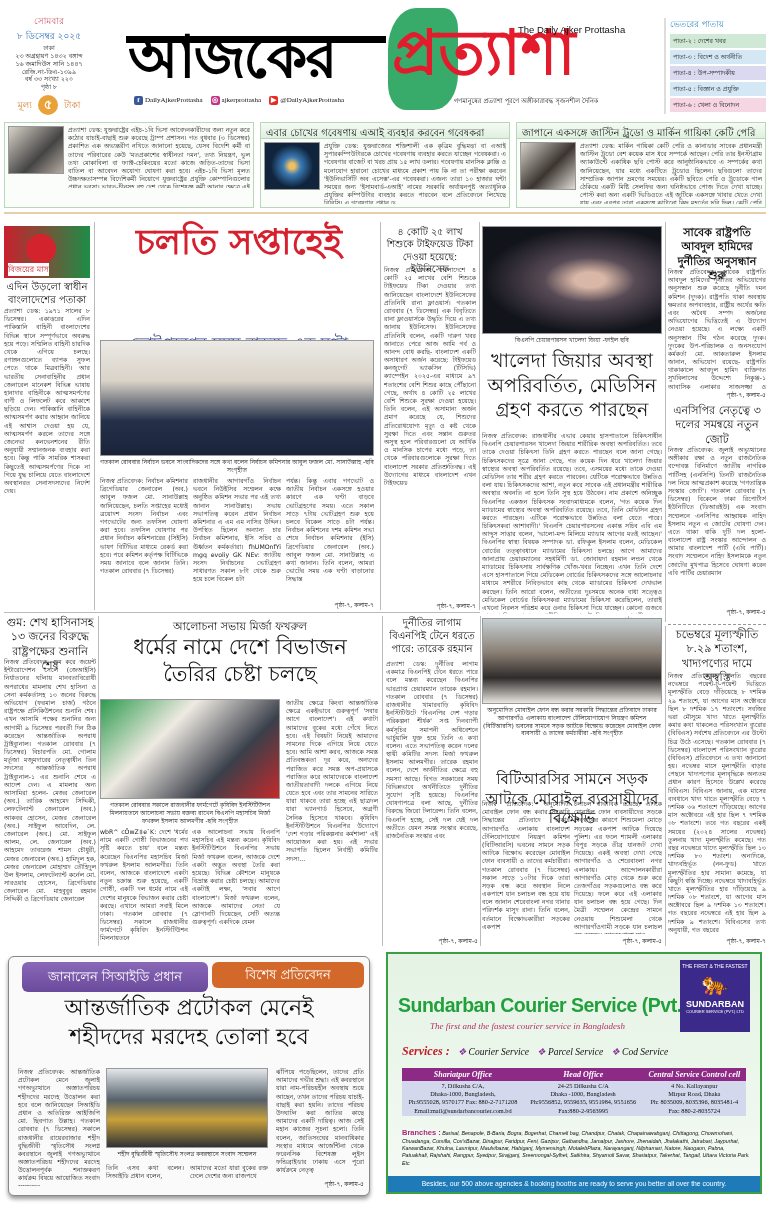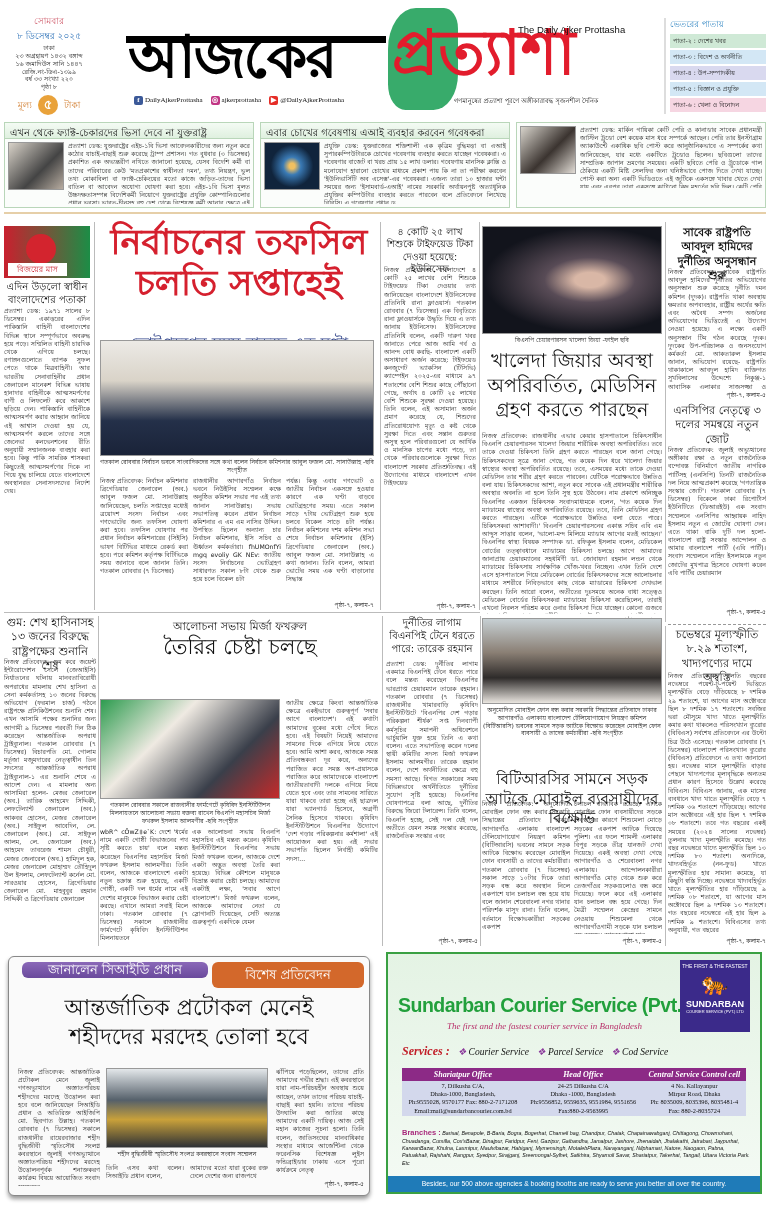--- a/index.html
+++ b/index.html
@@ -33,27 +33,27 @@
   .inside .row { font-size: 6.2px; padding: 1.5px 3px; margin-bottom: 2px; }
 
   
   .strip-box { top: 122px; height: 86px; border: 1px solid #b9d6b9; background: #fbfdfb; }
   .strip-head { height: 16px; background: linear-gradient(#f4fbf4,#dff0df); font-family: "DejaVu Sans", sans-serif; font-size: 9.8px; padding: 2px 5px; border-bottom: 1px solid #b9d6b9; white-space: nowrap; overflow: hidden; }
   .strip-body { display: flex; gap: 4px; padding: 3px; }
   .strip-photo { width: 56px; height: 48px; flex: none; }
 
   
   .box-special { left: 8px; top: 956px; width: 362px; height: 240px; border: 1px solid #888; border-radius: 6px; background: #fafafa; box-shadow: 0 3px 4px #999; }
-  .tag-purple { left: 22px; top: 962px; width: 186px; height: 16px; background: linear-gradient(#8a68b8,#6a4a9c); color: #fff; font-size: 13px; display: flex; align-items: center; justify-content: center; border-radius: 6px; font-family: "DejaVu Sans", sans-serif; }
+  .tag-purple { left: 22px; top: 962px; width: 186px; height: 30px; background: linear-gradient(#8a68b8,#6a4a9c); color: #fff; font-size: 13px; display: flex; align-items: center; justify-content: center; border-radius: 6px; font-family: "DejaVu Sans", sans-serif; }
   .tag-orange { left: 212px; top: 962px; width: 152px; height: 26px; background: #d3682b; color: #fff; font-size: 13px; display: flex; align-items: center; justify-content: center; border-radius: 6px; font-family: "DejaVu Sans", sans-serif; }
 
   .ad { left: 386px; top: 952px; width: 376px; height: 242px; border: 2px solid #3aa043; background: linear-gradient(#e4f3e4,#f4faf4); font-family: "Liberation Serif", serif; }
   .ad .tagl { position: absolute; left: 60px; top: 8px; width: 200px; text-align: center; font-style: italic; font-size: 10.5px; line-height: 1.3; }
   .ad .brand { position: absolute; left: 10px; top: 40px; font-family: "Liberation Sans", sans-serif; font-weight: bold; font-size: 19.5px; color: #22a03c; letter-spacing: -0.5px; }
-  .ad .sub { position: absolute; left: 59px; top: 67px; font-style: italic; color: #b8306a; font-size: 9px; }
+  .ad .sub { position: absolute; left: 42px; top: 67px; font-style: italic; color: #b8306a; font-size: 9px; }
   .ad .badge { position: absolute; left: 292px; top: 6px; width: 70px; height: 72px; background: #3b2a8a; color: #fff; font-family: "Liberation Sans", sans-serif; text-align: center; }
   .ad .badge .t1 { font-size: 5px; margin-top: 3px; }
   .ad .badge .tiger { font-size: 22px; color: #f2b21d; line-height: 30px; }
   .ad .badge .t2 { font-size: 9px; font-weight: bold; }
   .ad .badge .t3 { font-size: 4px; }
   .ad .services { position: absolute; left: 14px; top: 90px; display: flex; align-items: center; gap: 8px; font-style: italic; font-size: 9.5px; }
   .ad .services .lbl { color: #c21f2a; font-weight: bold; font-size: 12px; }
   .ad .services .dia { color: #8b3a9b; }
   .ad table { position: absolute; left: 14px; top: 114px; width: 344px; border-collapse: collapse; font-size: 6.3px; }
   .ad th { background: #8c2a86; color: #fff; font-style: italic; font-size: 8px; padding: 2px; }
@@ -97,51 +97,50 @@
 <div class="abs inside">
   <div class="ttl">ভেতরের পাতায়</div>
   <div class="row" style="background:#cfe9d6">পাতা-২ : দেশের খবর</div>
   <div class="row" style="background:#d3e7f5">পাতা-৩ : বিদেশ ও অর্থনীতি</div>
   <div class="row" style="background:#d9d9ef">পাতা-৪ : উপ-সম্পাদকীয়</div>
   <div class="row" style="background:#d3e7f5">পাতা-৫ : বিজ্ঞান ও প্রযুক্তি</div>
   <div class="row" style="background:#f6d6e2">পাতা-৬ : খেলা ও বিনোদন</div>
 </div>
 
 <div class="abs strip-box" style="left:4px;width:250px;">
-  <div class="strip-head">এখন থেকে ফ্যাক্ট-চেকারদের ভিসা দেবে না যুক্তরাষ্ট্র</div>
   <div class="strip-body">
     <div class="photo strip-photo" style="background:linear-gradient(135deg,#d8d2c8,#444 60%,#b7aca0)"></div>
     <div class="body-text" style="height:62px;overflow:hidden;">প্রত্যাশা ডেস্ক: যুক্তরাষ্ট্রের এইচ-১বি ভিসা আবেদনকারীদের জন্য নতুন করে কঠোর যাচাই-বাছাই শুরু করেছে ট্রাম্প প্রশাসন। গত বুধবার (৩ ডিসেম্বর) প্রকাশিত এক অভ্যন্তরীণ নথিতে জানানো হয়েছে, যেসব বিদেশি কর্মী বা তাদের পরিবারের কেউ 'মতপ্রকাশের স্বাধীনতা দমন', তথ্য নিয়ন্ত্রণ, ভুল তথ্য মোকাবিলা বা ফ্যাক্ট-চেকিংয়ের মতো কাজে জড়িত-তাদের ভিসা বাতিল বা আবেদন অযোগ্য ঘোষণা করা হবে। এইচ-১বি ভিসা মূলত উচ্চদক্ষতাসম্পন্ন বিদেশিকর্মী নিয়োগে যুক্তরাষ্ট্রের প্রযুক্তি কোম্পানিগুলোর প্রধান ভরসা। ভারত-চীনসহ বহু দেশ থেকে বিশেষজ্ঞ কর্মী আনার ক্ষেত্রে এই ভিসা অপরিহার্য।</div>
   </div>
 </div>
 <div class="abs strip-box" style="left:260px;width:250px;">
   <div class="strip-head">এবার চোখের গবেষণায় এআই ব্যবহার করবেন গবেষকরা</div>
   <div class="strip-body">
     <div class="photo strip-photo" style="background:radial-gradient(circle,#f0c060 8%,#3a7ab5 25%,#10243c 60%)"></div>
     <div class="body-text" style="height:62px;overflow:hidden;">প্রযুক্তি ডেস্ক: যুক্তরাজ্যের শক্তিশালী এক কৃত্রিম বুদ্ধিমত্তা বা এআই সুপারকম্পিউটারকে চোখের গবেষণায় ব্যবহার করতে যাচ্ছেন গবেষকরা। এ গবেষণার বাজেট বা খরচ প্রায় ১৫ লাখ ডলার। গবেষণায় মানসিক ক্লান্তি ও মনোযোগ হারানো চোখের মাধ্যমে প্রকাশ পায় কি না তা পরীক্ষা করবেন 'ইউনিভার্সিটি অব এসেক্স'-এর গবেষকরা। এজন্য তারা ১০ হাজার ঘন্টা সময়ের জন্য 'ইসামবার্ড-এআই' নামের সরকারি অর্থায়নপুষ্ট অত্যাধুনিক প্রযুক্তির কম্পিউটার ব্যবহার করতে পারবেন বলে প্রতিবেদনে লিখেছে বিবিসি। এ গবেষণার প্রধান ড.</div>
   </div>
 </div>
 <div class="abs strip-box" style="left:516px;width:250px;">
+  <div class="strip-head">জাপানে একসঙ্গে জাস্টিন ট্রুডো ও মার্কিন গায়িকা কেটি পেরি</div>
   <div class="strip-body">
     <div class="photo strip-photo" style="background:linear-gradient(135deg,#d8d4cc,#3b3430 55%,#e2ddd6)"></div>
     <div class="body-text" style="height:62px;overflow:hidden;">প্রত্যাশা ডেস্ক: মার্কিন গায়িকা কেটি পেরি ও কানাডার সাবেক প্রধানমন্ত্রী জাস্টিন ট্রুডো বেশ কয়েক মাস ধরে সম্পর্কে আছেন। পেরি তার ইনস্টাগ্রাম অ্যাকাউন্টে একাধিক ছবি পোস্ট করে আনুষ্ঠানিকভাবে এ সম্পর্কের কথা জানিয়েছেন, যার মধ্যে একটিতে ট্রুডোও ছিলেন। ছবিগুলো তাদের সাম্প্রতিক জাপান ভ্রমণের সময়ের। একটি ছবিতে পেরি ও ট্রুডোকে গাল ঠেকিয়ে একটি মিষ্টি সেলফির জন্য ঘনিষ্ঠভাবে পোজ দিতে দেখা যাচ্ছে। পোস্ট করা অন্য একটি ভিডিওতে এই জুটিকে একসঙ্গে খাবার খেতে দেখা যায় এবং এরপর তারা একসঙ্গে কাটানো কিছু মুহূর্তের ছবি ছিল। কেটি পেরি তার পোস্টের ক্যাপশনে লেখেন, 'টোকিও ভ্রমণ</div>
   </div>
 </div>
 <div class="rule-h" style="left:4px;top:212px;width:762px;background:#e6cfa8;height:2px;"></div>
 
 <div class="abs" style="left:4px;top:226px;width:86px;height:52px;background:linear-gradient(90deg,#c9202e,#1c8d46);">
   <div style="position:absolute;left:22px;top:8px;width:30px;height:30px;border-radius:50%;background:#d3242e;"></div>
-  <div style="position:absolute;left:4px;bottom:2px;background:#fff;color:#c9202e;font-size:8px;padding:0 9px;font-family:'DejaVu Sans',sans-serif;">বিজয়ের মাস</div>
+  <div style="position:absolute;left:4px;bottom:2px;background:#fff;color:#c9202e;font-size:8px;padding:0 0;font-family:'DejaVu Sans',sans-serif;">বিজয়ের মাস</div>
 </div>
 <div class="abs hl" style="left:4px;top:281px;width:86px;font-size:10px;line-height:1.25;">এদিন উড়লো স্বাধীন বাংলাদেশের পতাকা</div>
 <div class="abs body-text" style="left:4px;top:307px;width:86px;height:300px;overflow:hidden;">প্রত্যাশা ডেস্ক: ১৯৭১ সালের ৮ ডিসেম্বর। একাত্তরের এদিন পাকিস্তানি বাহিনী বাংলাদেশের বিভিন্ন স্থানে সম্পূর্ণভাবে অবরুদ্ধ হয়ে পড়ে। সম্মিলিত বাহিনী চারদিক থেকে এগিয়ে চলছে। রণাঙ্গনগুলোতে ব্যাপক সুফল পেতে থাকে মিত্রবাহিনী। আর ভারতীয় সেনাবাহিনীর প্রধান জেনারেল মানেকশ বিভিন্ন ভাষায় হানাদার বাহিনীকে আত্মসমর্পণের বাণী ও লিফলেট করে আকাশে ছড়িয়ে দেন। পাকিস্তানি বাহিনীকে আত্মসমর্পণ করার আহ্বান জানিয়ে এই আশ্বাস দেওয়া হয় যে, আত্মসমর্পণ করলে তাদের সঙ্গে জেনেভা কনভেনশনের রীতি অনুযায়ী সম্মানজনক ব্যবহার করা হবে। কিন্তু পাকি সামরিক শাসকরা কিছুতেই আত্মসমর্পণের দিকে না গিয়ে যুদ্ধ চালিয়ে যেতে বাংলাদেশে অবস্থানরত সেনাসদস্যদের নির্দেশ দেয়।</div>
 <div class="rule-v" style="left:94px;top:222px;height:388px;"></div>
 
 <div class="abs hl" style="left:98px;top:222px;width:282px;font-size:35px;color:#d5202e;line-height:1.18;font-weight:bold;">
-  <div>নির্বাচনের তফসিল</div>
   <div>চলতি সপ্তাহেই</div>
 </div>
 <div class="abs hl" style="left:98px;top:314px;width:282px;font-size:16px;color:#2b3f86;margin-top:17px;">ভোটগ্রহণের সময় বাড়ছে এক ঘণ্টা</div>
 <div class="abs photo" style="left:100px;top:340px;width:274px;height:116px;background:linear-gradient(180deg,#eceae6 0%,#d9d3c8 35%,#243049 70%,#1a2338 100%);"></div>
 <div class="abs caption" style="left:100px;top:458px;width:274px;">গতকাল রোববার নির্বাচন ভবনে সাংবাদিকদের সঙ্গে কথা বলেন নির্বাচন কমিশনার আবুল ফজল মো. সানাউল্লাহ -ছবি সংগৃহীত</div>
 <div class="abs body-text" style="left:100px;top:477px;width:88px;height:132px;overflow:hidden;">নিজস্ব প্রতিবেদক: নির্বাচন কমিশনার ব্রিগেডিয়ার জেনারেল (অব.) আবুল ফজল মো. সানাউল্লাহ জানিয়েছেন, চলতি সপ্তাহের মধ্যেই ত্রয়োদশ সংসদ নির্বাচন এবং গণভোটের জন্য তফসিল ঘোষণা করা হবে। তফসিল ঘোষণার পর প্রধান নির্বাচন কমিশনারের (সিইসি) ভাষণ বিটিভির মাধ্যমে রেকর্ড করা হবে। পরে কমিশন কর্তৃপক্ষ বিটিভিকে সময় জানাবে বলে জানান তিনি। গতকাল রোববার (৭ ডিসেম্বর)</div>
 <div class="abs body-text" style="left:193px;top:477px;width:88px;height:132px;overflow:hidden;">রাজধানীর আগারগাঁও নির্বাচন ভবনে নিউইসির সম্মেলন কক্ষে অনুষ্ঠিত কমিশন সভার পর এই তথ্য জানান সানাউল্লাহ। সভায় সভাপতিত্ব করেন প্রধান নির্বাচন কমিশনার এ এম এম নাসির উদ্দিন। উপস্থিত ছিলেন অন্যান্য চার নির্বাচন কমিশনার, ইসি সচিব ও ঊর্ধ্বতন কর্মকর্তারা। fhUMOnfYi mgq evoliy GK NEv: জাতীয় সংসদ নির্বাচনের ভোটগ্রহণ সাধারণত সকাল ৮টা থেকে শুরু হয়ে চলে বিকেল ৪টা</div>
 <div class="abs body-text" style="left:286px;top:477px;width:88px;height:122px;overflow:hidden;">পর্যন্ত। কিন্তু এবার গণভোট ও জাতীয় নির্বাচন একসঙ্গে হওয়ার কারণে এক ঘণ্টা বাড়বে ভোটগ্রহণের সময়। এতে সকাল সাড়ে ৭টায় ভোটগ্রহণ শুরু হয়ে চলবে বিকেল সাড়ে ৪টা পর্যন্ত। নির্বাচন কমিশনের দশম কমিশন সভা শেষে নির্বাচন কমিশনার (ইসি) ব্রিগেডিয়ার জেনারেল (অব.) আবুল ফজল মো. সানাউল্লাহ এ কথা জানান। তিনি বলেন, আমরা ভোটের সময় এক ঘণ্টা বাড়ানোর সিদ্ধান্ত</div>
 <div class="abs jump" style="left:286px;top:600px;width:88px;">পৃষ্ঠা-৭, কলাম-৭</div>
 <div class="rule-v" style="left:380px;top:222px;height:388px;"></div>
@@ -166,20 +165,21 @@
 <div class="abs jump" style="left:668px;top:607px;width:98px;">পৃষ্ঠা-৭, কলাম-৫</div>
 
 <div class="rule-h" style="left:4px;top:612px;width:476px;"></div>
 
 <div class="abs hl" style="left:4px;top:616px;width:92px;font-size:11px;line-height:1.3;">গুম: শেখ হাসিনাসহ ১৩ জনের বিরুদ্ধে রাষ্ট্রপক্ষের শুনানি শেষ</div>
 <div class="abs body-text" style="left:4px;top:658px;width:92px;height:290px;overflow:hidden;">নিজস্ব প্রতিবেদক: গুম করে জয়েন্ট ইন্টারোগেশন সেলে (জেআইসি) নির্যাতনের ঘটনায় মানবতাবিরোধী অপরাধের মামলায় শেখ হাসিনা ও সেনা কর্মকর্তাসহ ১৩ জনের বিরুদ্ধে অভিযোগ (ফরমাল চার্জ) গঠনে রাষ্ট্রপক্ষে প্রসিকিউশনের শুনানি শেষ। এখন আসামি পক্ষের শুনানির জন্য আগামী ৯ ডিসেম্বর পরবর্তী দিন ঠিক করেছেন আন্তর্জাতিক অপরাধ ট্রাইব্যুনাল। গতকাল রোববার (৭ ডিসেম্বর) বিচারপতি মো. গোলাম মর্তূজা মজুমদারের নেতৃত্বাধীন তিন সদস্যের আন্তর্জাতিক অপরাধ ট্রাইব্যুনাল-১ এর শুনানি শেষে এ আদেশ দেন। এ মামলার অন্য আসামিরা হলেন- মেজর জেনারেল (অব.) তারিক আহমেদ সিদ্দিকী, লেফটেন্যান্ট জেনারেল (অব.) আকবর হোসেন, মেজর জেনারেল (অব.) সাইফুল আবেদিন, লে. জেনারেল (অব.) মো. সাইফুল আলম, লে. জেনারেল (অব.) আহমেদ তাবরেজ শামস চৌধুরী, মেজর জেনারেল (অব.) হামিদুল হক, মেজর জেনারেল মোহাম্মদ তৌহিদুল উল ইসলাম, লেফটেন্যান্ট কর্নেল মো. সারওয়ার হোসেন, ব্রিগেডিয়ার জেনারেল মো. মাহবুবুর রহমান সিদ্দিকী ও ব্রিগেডিয়ার জেনারেল</div>
 <div class="rule-v" style="left:98px;top:616px;height:330px;"></div>
 
 <div class="abs hl" style="left:100px;top:618px;width:280px;font-size:11px;">আলোচনা সভায় মির্জা ফখরুল</div>
 <div class="abs hl" style="left:100px;top:634px;width:280px;font-size:21px;line-height:1.3;">
+  <div>ধর্মের নামে দেশে বিভাজন</div>
   <div>তৈরির চেষ্টা চলছে</div>
 </div>
 <div class="abs photo" style="left:100px;top:699px;width:180px;height:100px;background:linear-gradient(135deg,#2d9c4f,#efeae2 35%,#3a3f4a 70%,#c42a2a);"></div>
 <div class="abs caption" style="left:100px;top:801px;width:180px;">গতকাল রোববার সকালে রাজধানীর ফার্মগেটে কৃষিবিদ ইনস্টিটিউশন মিলনায়তনে আলোচনা সভায় বক্তব্য রাখেন বিএনপি মহাসচিব মির্জা ফখরুল ইসলাম আলমগীর -ছবি সংগৃহীত</div>
 <div class="abs body-text" style="left:100px;top:828px;width:88px;height:118px;overflow:hidden;">wbR^ cÖwZ‡e`K: দেশে 'ধর্মের নামে একটি গোষ্ঠী বিভাজনের পথ সৃষ্টি করতে চায়' বলে মন্তব্য করেছেন বিএনপির মহাসচিব মির্জা ফখরুল ইসলাম আলমগীর। তিনি বলেন, আজকে বাংলাদেশে একটা নতুন চক্রান্ত শুরু হয়েছে, একটি গোষ্ঠী, একটি দল ধর্মের নামে এই দেশের মানুষকে বিভাজন করার চেষ্টা করছে। এখানে আমরা সবাই মিলে ঢাকা। গতকাল রোববার (৭ ডিসেম্বর) সকালে রাজধানীর ফার্মগেটে কৃষিবিদ ইনস্টিটিউশন মিলনায়তনে</div>
 <div class="abs body-text" style="left:192px;top:828px;width:88px;height:118px;overflow:hidden;">এক আলোচনা সভায় বিএনপি মহাসচিব এই মন্তব্য করেন। কৃষিবিদ ইনস্টিটিউশনে বিএনপির সভায় মির্জা ফখরুল বলেন, আজকে দেশে একটা অদ্ভুত অবস্থা তৈরি করা হয়েছে। বিভিন্ন কৌশলে মানুষকে বিভ্রান্ত করার চেষ্টা চলছে। আমাদের একটাই লক্ষ্য, 'সবার আগে বাংলাদেশ'। মির্জা ফখরুল বলেন, আজকে আমাদের নেতা যে স্লোগানটি দিয়েছেন, সেটি অত্যন্ত গুরুত্বপূর্ণ। একদিকে যেমন</div>
 <div class="abs body-text" style="left:286px;top:699px;width:92px;height:247px;overflow:hidden;">জাতীয় ক্ষেত্রে কিংবা আন্তর্জাতিক ক্ষেত্রে একইভাবে গুরুত্বপূর্ণ 'সবার আগে বাংলাদেশ'। এই কথাটা আমাদের বুকের মধ্যে গেঁথে নিতে হবে। এই বিষয়টা নিয়েই আমাদের সামনের দিকে এগিয়ে নিয়ে যেতে হবে। আমি আশা করব, আজকে সমস্ত প্রতিবন্ধকতা দূর করে, অন্যদের পরাজিত করে সমস্ত অপ-প্রয়াসকে পরাজিত করে আমাদেরকে বাংলাদেশ জাতীয়তাবাদী দলকে এগিয়ে নিয়ে যেতে হবে এবং তার সামনের সারিতে যারা থাকবে তারা হচ্ছে এই ছাত্রদল যারা ভ্যানগার্ড হিসেবে, অগ্রণী সৈনিক হিসেবে থাকবে। কৃষিবিদ ইনস্টিটিউশনে বিএনপির উদ্যোগে 'দেশ গড়ার পরিকল্পনার কর্মশালা' এই আয়োজন করা হয়। এই সভার সভাপতি ছিলেন নির্বাহী কমিটির সদস্য...</div>
 <div class="rule-v" style="left:382px;top:616px;height:330px;"></div>
 
 <div class="abs hl" style="left:386px;top:616px;width:92px;font-size:10px;line-height:1.3;">দুর্নীতির লাগাম বিএনপিই টেনে ধরতে পারে: তারেক রহমান</div>

